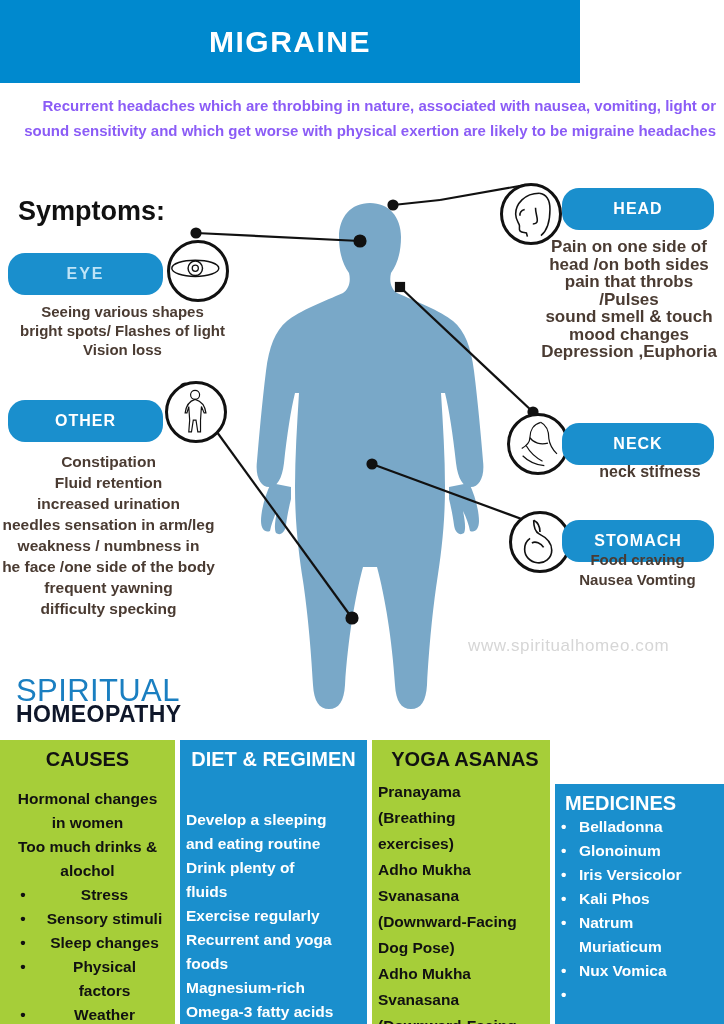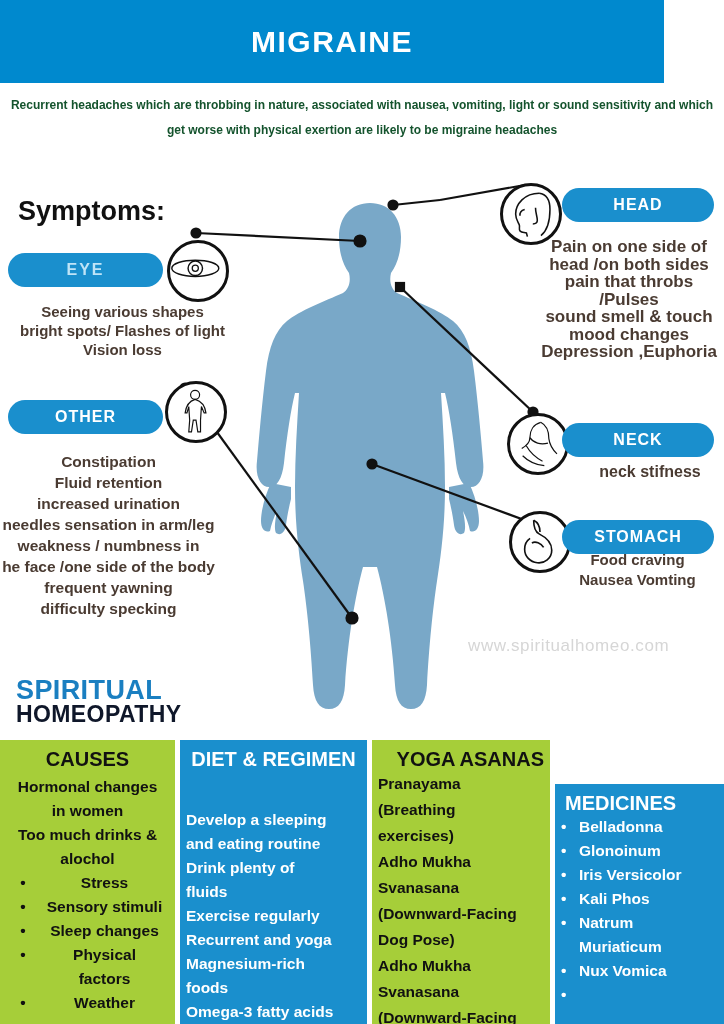--- a/index.html
+++ b/index.html
@@ -4,47 +4,47 @@
 <style>
   * { margin:0; padding:0; box-sizing:border-box; }
   body {
     width:724px; height:1024px; overflow:hidden; position:relative;
     background:#ffffff;
     font-family:"Liberation Sans", sans-serif;
   }
 
   
   .header {
-    position:absolute; left:0; top:0; width:664px; height:83px;
+    position:absolute; left:0; top:0; width:580px; height:83px;
     background:#0089ce;
     display:flex; align-items:center; justify-content:center;
   }
   .header-title {
     color:#ffffff; font-size:30px; font-weight:bold; letter-spacing:1.5px;
   }
 
   
   .intro {
     position:absolute; left:8px; top:93px; width:708px;
-    text-align:center; color:#14532d; font-weight:bold;
-    font-size:12px; line-height:25px;
+    text-align:right; color:#8b5cf6; font-weight:bold;
+    font-size:15px; line-height:25px;
   }
 
   
   .silhouette { position:absolute; left:255px; top:195px; width:230px; height:520px; }
 
   
   .symptoms-title {
     position:absolute; left:18px; top:196px;
     font-size:27px; font-weight:bold; color:#111111;
   }
 
   
   .pill {
-    position:absolute; height:34px; border-radius:17px; background:#1a8fcd;
+    position:absolute; height:42px; border-radius:17px; background:#1a8fcd;
     display:flex; align-items:center; justify-content:center;
     color:#ffffff; font-size:16px; font-weight:bold; letter-spacing:1px;
   }
   .pill-eye   { left:8px;   top:253px; width:155px; color:#bfe4f7; font-weight:bold; letter-spacing:2px;}
   .pill-other { left:8px;   top:400px; width:155px; }
   .pill-head  { left:562px; top:188px; width:152px; }
   .pill-neck  { left:562px; top:423px; width:152px; }
   .pill-stom  { left:562px; top:520px; width:152px; }
 
   
@@ -70,35 +70,35 @@
   .desc-stom  { left:545px; top:550px; width:185px; font-size:15px; line-height:20px; }
 
   
   .watermark {
     position:absolute; left:468px; top:636px;
     color:#d6d6d6; font-size:17px; letter-spacing:0.6px;
   }
 
   
   .brand { position:absolute; left:16px; top:678px; }
-  .brand-1 { font-size:27px; font-weight:bold; color:#1a7fc1; letter-spacing:0.4px; line-height:25px;}
+  .brand-1 { font-size:31px; font-weight:normal; color:#1a7fc1; letter-spacing:0.4px; line-height:25px;}
   .brand-2 { font-size:23px; font-weight:bold; color:#0f172a; letter-spacing:0.4px; line-height:22px;}
 
   
   .cols { position:absolute; left:0; top:740px; width:724px; height:284px; }
   .col { position:absolute; top:0; height:284px; overflow:hidden; padding:8px 6px 0 6px; }
   .col-1 { left:0px;   width:175px; background:#a6ce39; }
   .col-2 { left:180px; width:187px; background:#1a8fcd; }
   .col-3 { left:372px; width:178px; background:#a6ce39; }
   .col-4 { left:555px; width:169px; background:#1a8fcd;margin-top:44px; }
 
-  .col-head { font-size:20px; font-weight:bold; text-align:center; margin-bottom:4px; }
+  .col-head { font-size:20px; font-weight:bold; text-align:center; margin-bottom:16px; }
   .col-1 .col-head, .col-3 .col-head { color:#111111; }
   .col-2 .col-head, .col-4 .col-head { color:#ffffff; }
-  .col-3 .col-head { text-align:right; padding-left:8px; margin-bottom:0px; }
+  .col-3 .col-head { text-align:center; padding-left:8px; margin-bottom:8px; }
   .col-4 .col-head { text-align:left; padding-left:4px; margin-bottom:0px; }
 
   .col-body { font-size:15.5px; font-weight:bold; line-height:24px; }
   .col-1 .col-body { color:#111111; text-align:center; }
   .col-2 .col-body { color:#ffffff; text-align:left;margin-top:37px; }
   .col-3 .col-body { color:#111111; text-align:left; line-height:26px; }
   .col-4 .col-body { color:#ffffff; text-align:left; }
   .c1-bullet { display:flex; align-items:flex-start; }
   .c1-bullet .bul { width:34px; text-align:center; flex:none; }
   .c1-bullet .txt { flex:1; text-align:center; }
@@ -324,22 +324,22 @@
 
   <div class="col col-2">
     <div class="col-head">DIET &amp; REGIMEN</div>
     <div class="col-body">
         <span class="line"> Develop a sleeping</span>
         <span class="line">and eating routine</span>
         <span class="line">Drink plenty of</span>
         <span class="line">fluids</span>
         <span class="line">Exercise regularly</span>
         <span class="line">Recurrent and yoga</span>
+        <span class="line">foods</span>
         <span class="line">Magnesium-rich</span>
-        <span class="line">foods</span>
         <span class="line">Omega-3 fatty acids</span>
       </div>
   </div>
 
   <div class="col col-3">
     <div class="col-head">YOGA ASANAS</div>
     <div class="col-body">
         <span class="line">Pranayama</span>
         <span class="line">(Breathing</span>
         <span class="line">exercises)</span>

